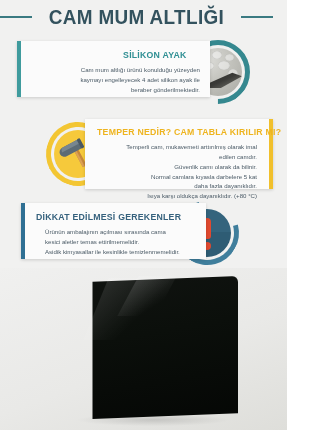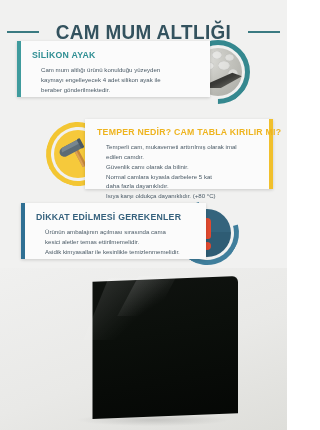--- a/index.html
+++ b/index.html
@@ -14,25 +14,24 @@
   .page {
     position: relative;
     width: 287px; height: 430px;
     background: #f1f1f0;
     overflow: hidden;
   }
 
   
   .title-row {
     position: absolute;
-    top: 20px; left: 0; right: 0;
+    top: 5px; left: 0; right: 0;
     height: 24px;
     display: flex;
     align-items: center;
-    justify-content: center;
     gap: 7px;
   }
   .title-rule {
     height: 2px;
     background: #3a7a81;
     flex: 0 0 auto;
   }
   .title-rule.left  { width: 32px; }
   .title-rule.right { width: 32px; }
   .title-text {
@@ -73,28 +72,30 @@
     margin: 0;
     padding-left: 9px;
   }
   .card-body div { white-space: nowrap; }
 
   
   #card-silikon {
     left: 17px; top: 41px;
     width: 193px; height: 56px;
     border-left: 4px solid #3f9b9d;
+    text-align: right;
   }
   #card-silikon .card-heading { color: #2f8f93; }
 
   
   #card-temper {
     left: 85px; top: 119px;
     width: 188px; height: 70px;
     border-right: 4px solid #f1c02c;
+    text-align: right;
   }
   #card-temper .card-inner { padding: 7px 12px 7px 12px; }
   #card-temper .card-heading { color: #eeb41f; }
 
   
   #card-dikkat {
     left: 21px; top: 203px;
     width: 185px; height: 56px;
     border-left: 4px solid #2f6f93;
   }

